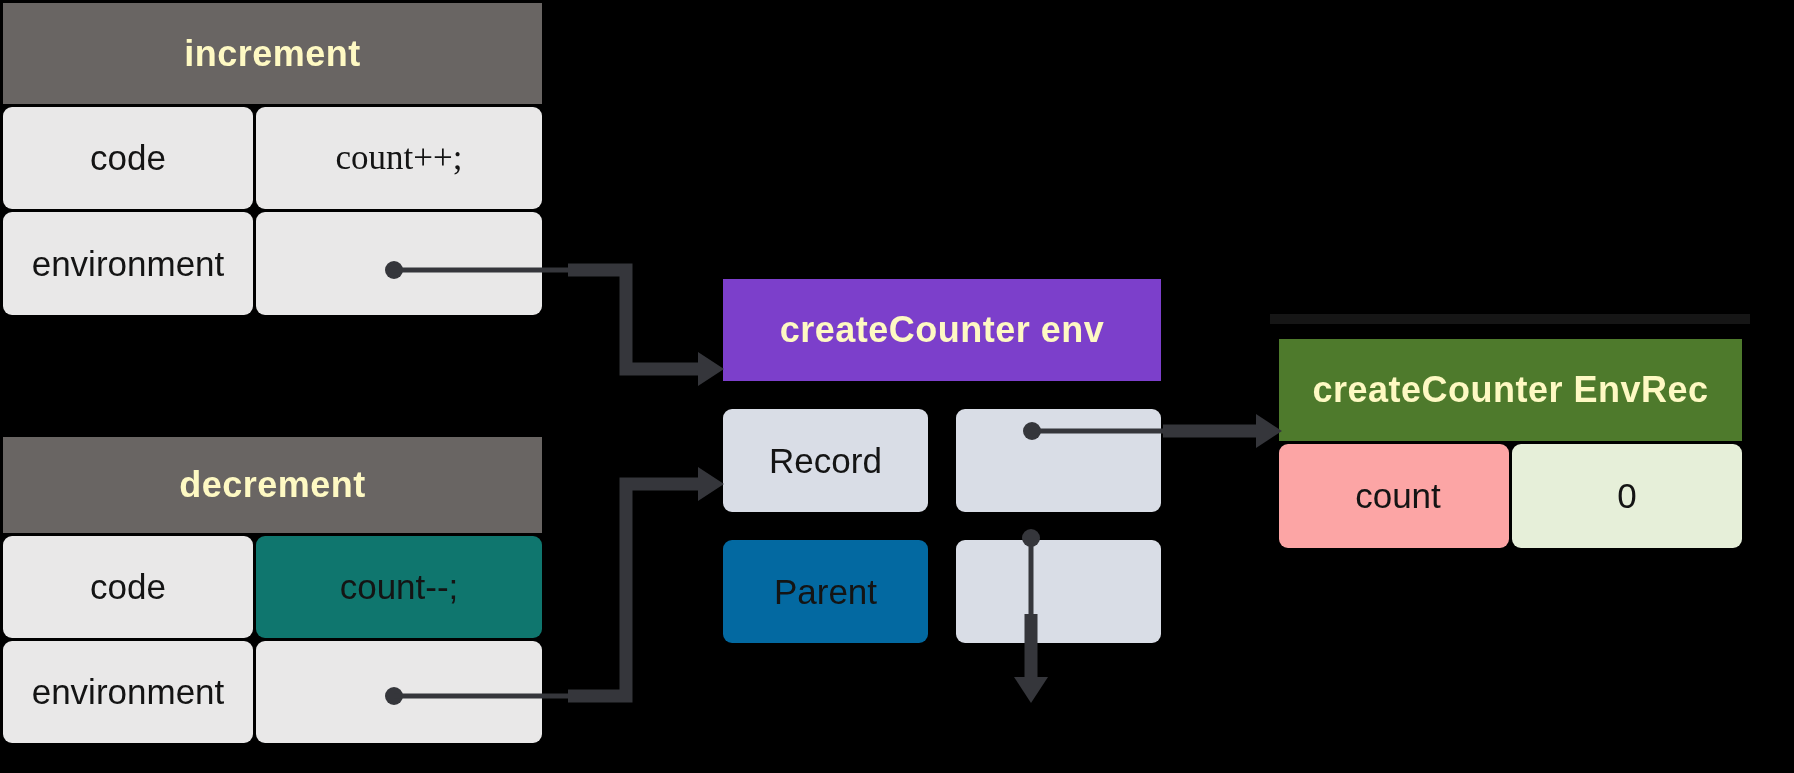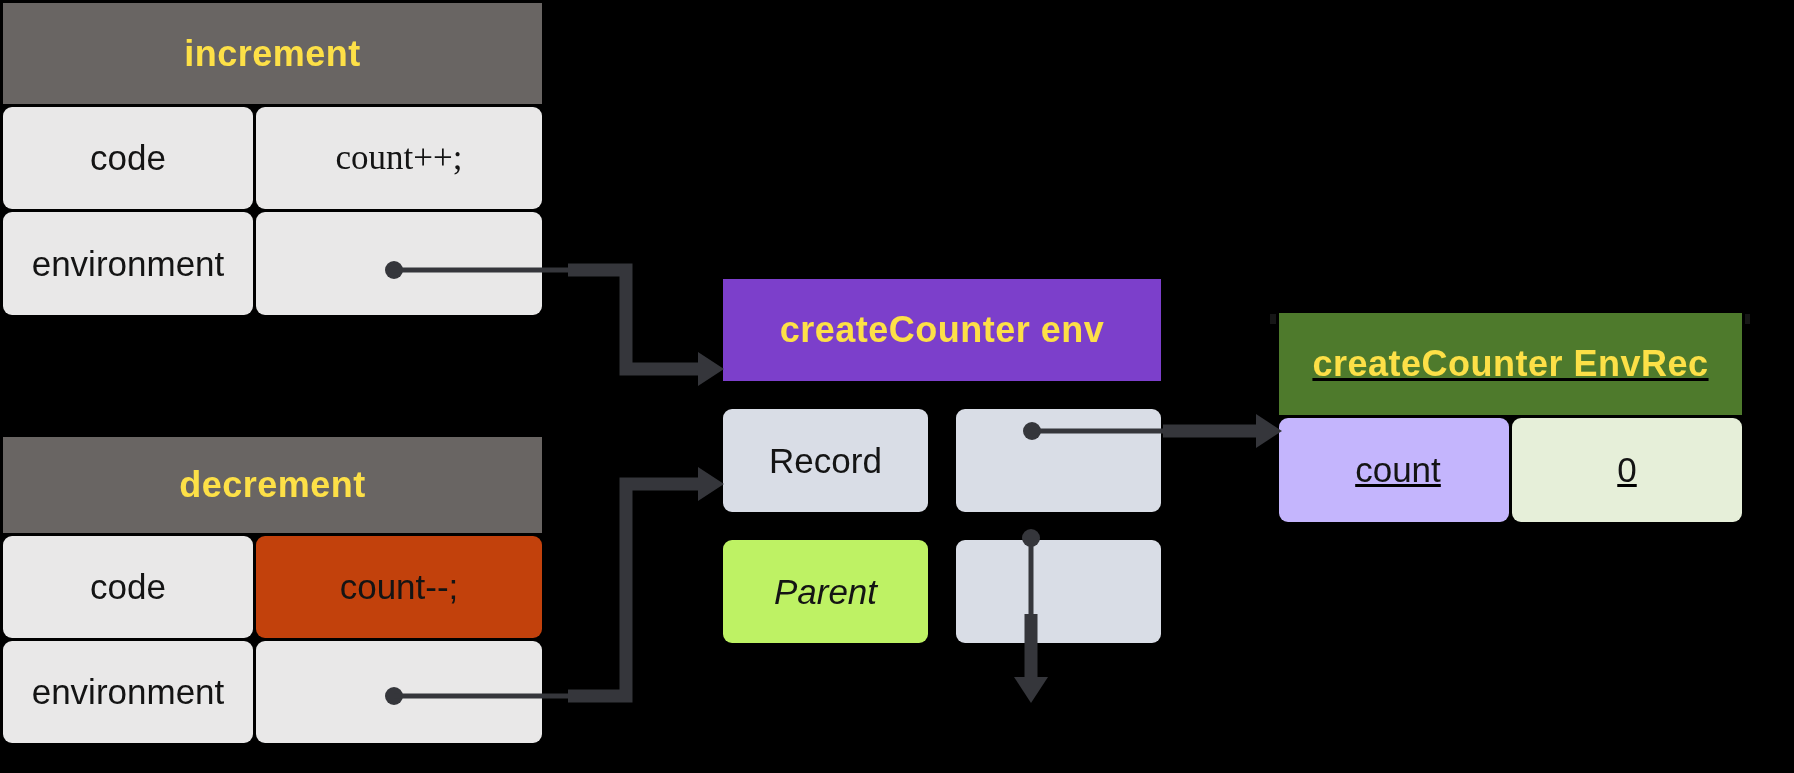--- a/index.html
+++ b/index.html
@@ -8,31 +8,31 @@
     background:#000; overflow:hidden;
     font-family:"Liberation Sans", sans-serif;
   }
   .tbl {
     position:absolute; display:grid; gap:3px; padding:3px;
     background:#000; box-sizing:content-box;
   }
   .tbl .hdr {
     grid-column:1 / -1;
     display:flex; align-items:center; justify-content:center;
-    color:#fde047; font-weight:bold; font-size:36px;
+    color:#fef9c3; font-weight:bold; font-size:36px;
     letter-spacing:0.5px;
   }
   .cell {
     display:flex; align-items:center; justify-content:center;
     font-size:35px; color:#141414;border-radius:9px;
   }
   #tbl-increment { left:0px;    top:0px;   grid-template-columns:250px 286px; grid-template-rows:101px 102px 103px; }
   #tbl-decrement { left:0px;    top:434px; grid-template-columns:250px 286px; grid-template-rows:96px 102px 102px; }
   #tbl-env       { left:720px;  top:276px; grid-template-columns:205px 205px; grid-template-rows:102px 103px 103px;gap:28px; }
-  #tbl-envrec    { left:1276px; top:310px; grid-template-columns:230px 230px; grid-template-rows:102px 104px;text-decoration:underline; }
+  #tbl-envrec    { left:1276px; top:336px; grid-template-columns:230px 230px; grid-template-rows:102px 104px; }
   .envrec-topbar {
     position:absolute; left:1270px; top:314px; width:480px; height:10px;
     background:#161616;
   }
   .connector-layer {
     position:absolute; left:0; top:0; width:1794px; height:773px;
     pointer-events:none;
   }
 </style>
 </head>
@@ -44,37 +44,37 @@
     <header class="hdr" style="background-color: rgb(105, 101, 99);">increment</header>
     <div class="cell" style="background-color: rgb(233, 232, 232);">code</div>
     <div class="cell" style="background-color: rgb(233, 232, 232); font-family: Liberation Serif, serif;">count++;</div>
     <div class="cell" style="background-color: rgb(233, 232, 232);">environment</div>
     <div class="cell" style="background-color: rgb(233, 232, 232);"></div>
   </section>
 
   <section class="tbl" id="tbl-decrement">
     <header class="hdr" style="background-color: rgb(105, 101, 99); text-align: right;">decrement</header>
     <div class="cell" style="background-color: rgb(233, 232, 232);">code</div>
-    <div class="cell" style="background-color: #c2410c;">count--;</div>
+    <div class="cell" style="background-color: #0f766e;">count--;</div>
     <div class="cell" style="background-color: rgb(233, 232, 232);">environment</div>
     <div class="cell" style="background-color: rgb(233, 232, 232);"></div>
   </section>
 
   <section class="tbl" id="tbl-env">
     <header class="hdr" style="background-color: rgb(124, 63, 203);">createCounter env</header>
     <div class="cell" style="background-color: rgb(217, 221, 230);">Record</div>
     <div class="cell" style="background-color: rgb(217, 221, 230);"></div>
-    <div class="cell" style="background-color: #bef264; font-style: italic;">Parent</div>
+    <div class="cell" style="background-color: #0369a1;">Parent</div>
     <div class="cell" style="background-color: rgb(217, 221, 230);"></div>
   </section>
 
   <div class="envrec-topbar"></div>
   <section class="tbl" id="tbl-envrec">
     <header class="hdr" style="background-color: rgb(78, 122, 44);">createCounter EnvRec</header>
-    <div class="cell" style="background-color: #c4b5fd; padding-left: 8px;">count</div>
+    <div class="cell" style="background-color: #fca5a5; padding-left: 8px;">count</div>
     <div class="cell" style="background-color: rgb(230, 239, 217);">0</div>
   </section>
 
   <svg class="connector-layer" width="1794" height="773" viewBox="0 0 1794 773">
 
     <g>
       <circle cx="394" cy="270" r="9" fill="#35363b"></circle>
       <line x1="394" y1="270" x2="570" y2="270" stroke-width="5" stroke="#35363b"></line>
       <path d="M 568 270 H 626 V 369 H 701" fill="none" stroke-width="13" stroke-linejoin="miter" stroke="#35363b"></path>
       <polygon points="724,369 698,352 698,386" fill="#35363b"></polygon>

